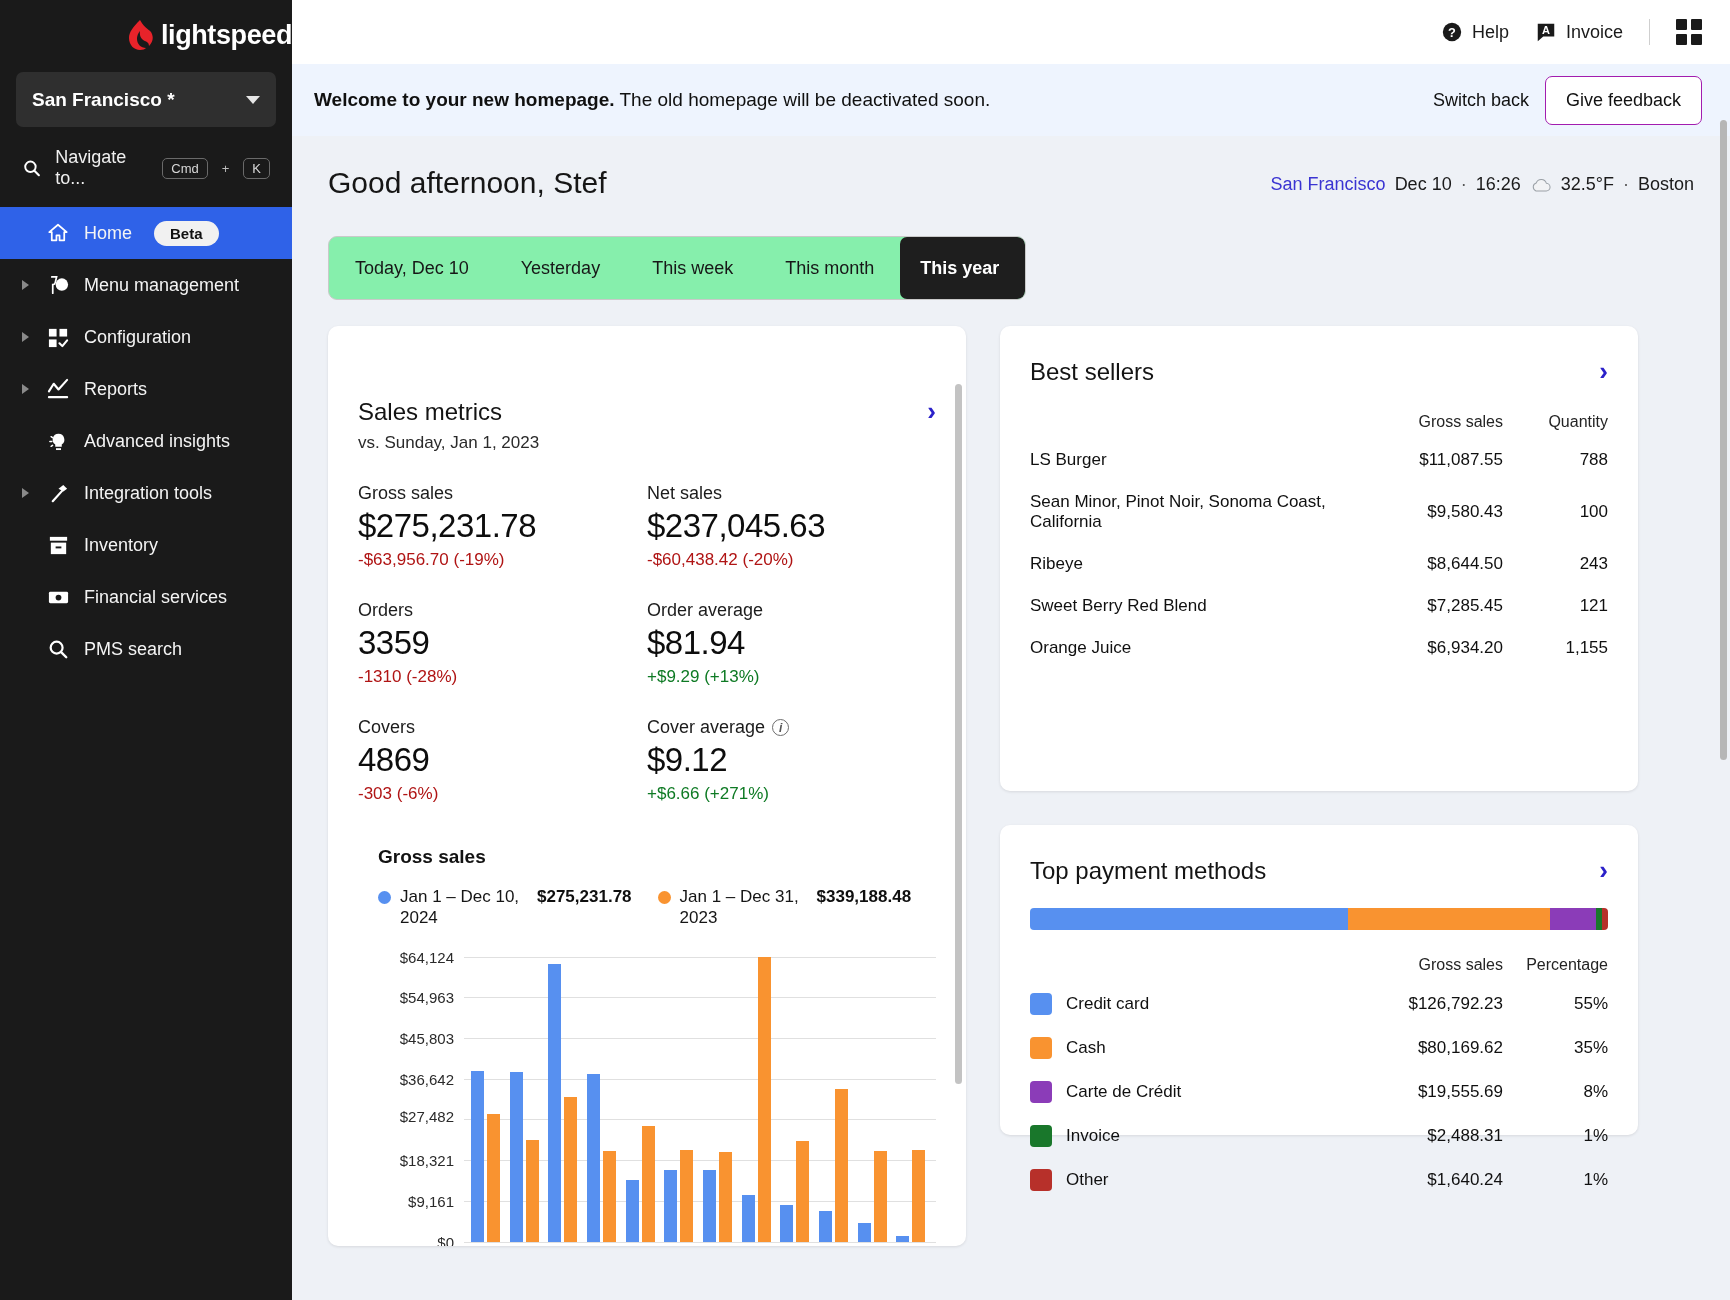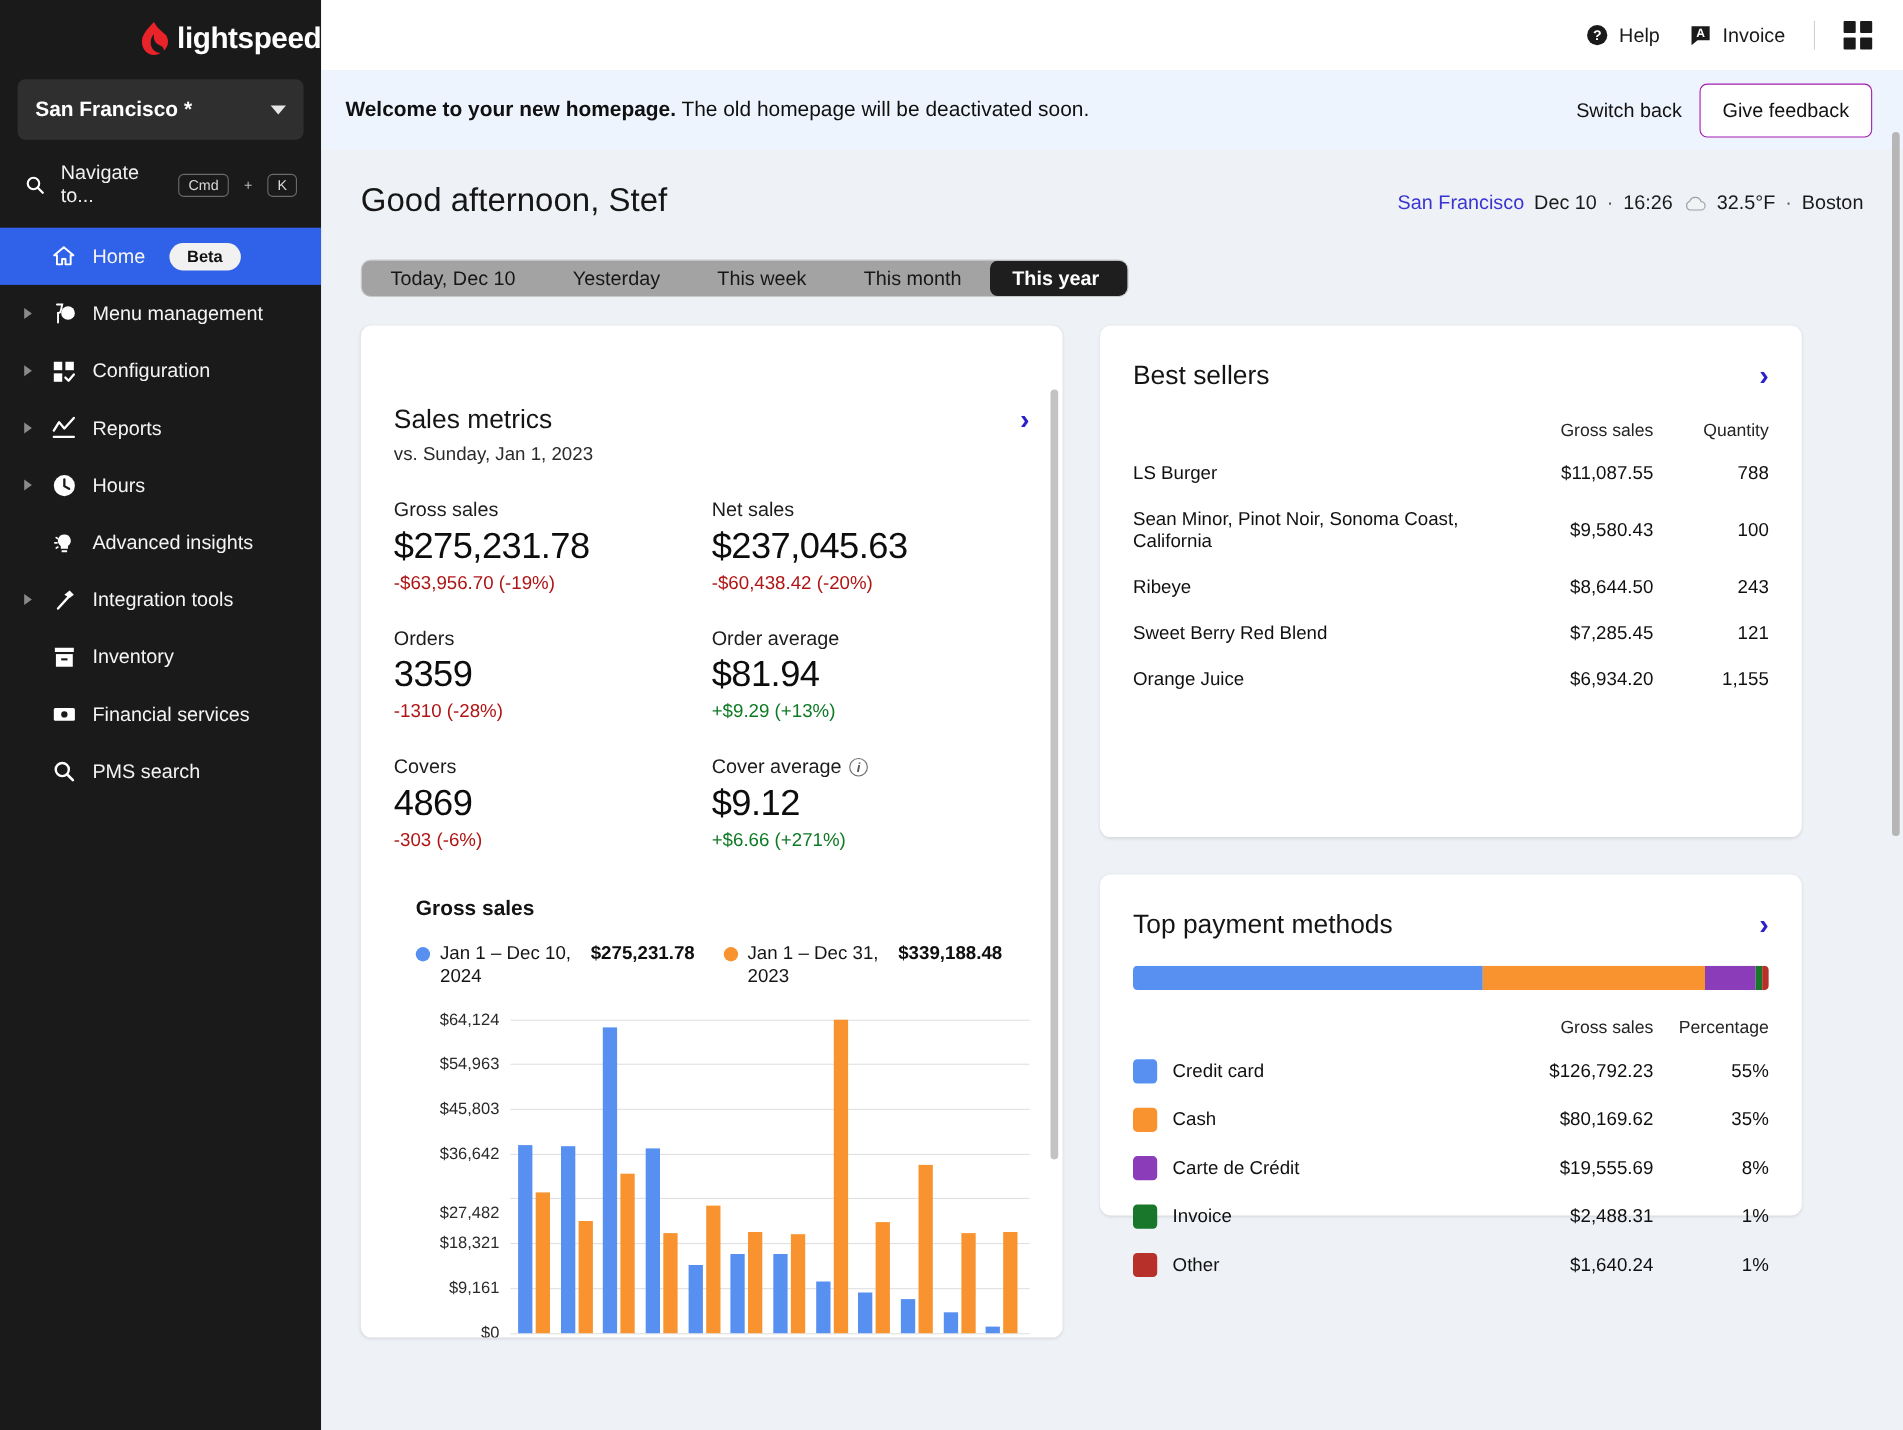--- a/index.html
+++ b/index.html
@@ -68,22 +68,22 @@
                font-family: inherit; color: #111; }
 
   .content { flex: 1; padding: 30px 36px 0 36px; overflow: hidden; position: relative; }
   .greet-row { display: flex; align-items: flex-start; }
   .greet { font-size: 30px; color: #161616; font-weight: 400; }
   .greet-right { margin-left: auto; display: flex; align-items: center;
                  gap: 9px; font-size: 18px; color: #1a1a1a; padding-top: 8px; }
   .greet-loc { color: #3a34d2; cursor: pointer; }
   .dot-sep { color: #555; }
 
-  .tabs { margin-top: 36px; display: inline-flex; background: #a3a3a3;
-          border: 1px solid #c9c9c9; border-radius: 9px; overflow: hidden; height: 34px; }
+  .tabs { margin-top: 36px; display: inline-flex; background: #86efac;
+          border: 1px solid #c9c9c9; border-radius: 9px; overflow: hidden; height: 64px; }
   .tab { padding: 0 26px; display: flex; align-items: center; font-size: 18px;
          color: #171717; cursor: pointer; height: 100%; }
   .tab.sel { background: #1e1e1e; color: #fff; font-weight: 700; border-radius: 7px; padding-left: 20px; }
 
   .cards { margin-top: 26px; display: flex; gap: 34px; align-items: flex-start; }
   .col-left { width: 638px; }
   .col-right { width: 638px; display: flex; flex-direction: column; gap: 34px; }
   .card { background: #fff; border-radius: 10px; box-shadow: 0 1px 3px rgba(0,0,0,.10); }
 
   .sales-card { padding: 32px 30px 0 30px; height: 920px; position: relative; overflow: hidden; }
@@ -227,32 +227,20 @@
           </span>
         <span class="nav-ico">
           <svg width="23" height="23" viewBox="0 0 24 24">
             <polyline points="2,14 7,6 12,12 21,2" fill="none" stroke="#fff" stroke-width="2.2" stroke-linecap="round" stroke-linejoin="round"></polyline>
             <line x1="2" y1="20" x2="21" y2="20" stroke="#fff" stroke-width="2.2" stroke-linecap="round"></line>
           </svg>
         </span>
         <span class="nav-lbl">Reports</span>
       </div>
 
-      <div class="nav-item">
-        <span class="nav-arrow">
-            <i></i>
-          </span>
-        <span class="nav-ico">
-          <svg width="23" height="23" viewBox="0 0 24 24">
-            <circle cx="12" cy="12" r="10" fill="#fff"></circle>
-            <path d="M12 6v6.5l4.5 2.5" stroke="#1a1a1a" stroke-width="2.2" fill="none" stroke-linecap="round"></path>
-          </svg>
-        </span>
-        <span class="nav-lbl">Hours</span>
-      </div>
 
       <div class="nav-item">
         <span class="nav-arrow"></span>
         <span class="nav-ico">
           <svg width="23" height="23" viewBox="0 0 24 24">
             <path d="M12 4a6 6 0 0 0-3.4 11v2.6h6.8V15A6 6 0 0 0 12 4z" fill="#fff"></path>
             <rect x="9.4" y="19" width="5.2" height="1.9" fill="#fff"></rect>
             <g stroke="#fff" stroke-width="1.6" stroke-linecap="round">
               <line x1="3" y1="12" x2="5" y2="12"></line>
                 <line x1="4.3" y1="7" x2="5.8" y2="8"></line>
@@ -440,21 +428,21 @@
               <div class="plot" id="plot">
                   <div class="gl" style="top: 0px;"></div>
                   <div class="ytick" style="top: 0px;">$64,124</div>
                   <div class="gl" style="top: 40.7162px;"></div>
                   <div class="ytick" style="top: 40.7162px;">$54,963</div>
                   <div class="gl" style="top: 81.4279px;"></div>
                   <div class="ytick" style="top: 81.4279px;">$45,803</div>
                   <div class="gl" style="top: 122.144px;"></div>
                   <div class="ytick" style="top: 122.144px;">$36,642</div>
                   <div class="gl" style="top: 162.856px;"></div>
-                  <div class="ytick" style="top: 176px;">$27,482</div>
+                  <div class="ytick" style="top: 159px;">$27,482</div>
                   <div class="gl" style="top: 203.572px;"></div>
                   <div class="ytick" style="top: 203.572px;">$18,321</div>
                   <div class="gl" style="top: 244.284px;"></div>
                   <div class="ytick" style="top: 244.284px;">$9,161</div>
                   <div class="gl" style="top: 285px;"></div>
                   <div class="ytick" style="top: 285px;">$0</div>
                   <div class="bars">
                     <div class="grp">
                       <div class="bar b24" style="height: 170.669px;"></div>
                       <div class="bar b23" style="height: 127.558px;"></div>

